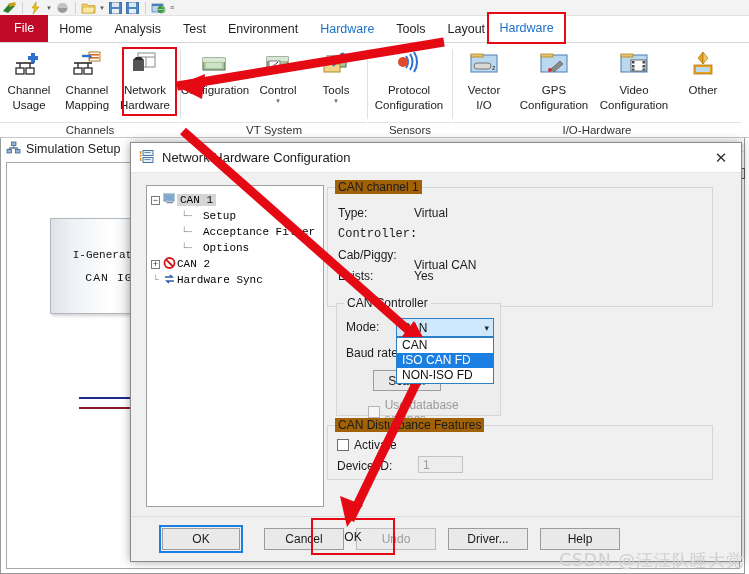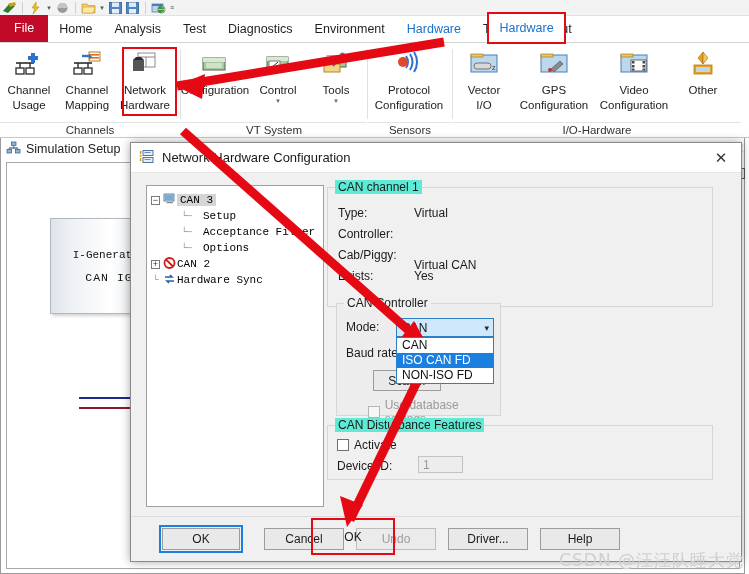--- a/index.html
+++ b/index.html
@@ -120,21 +120,21 @@
   .tdots { width:9px; margin-right:2px; color:#999; font-size:10px; text-align:center; flex:none;}
   .ticon { width:15px; flex:none; text-align:center; }
   .tsel { background:#d5d5d5; padding:0 3px; }
   .tindent { width:30px; flex:none; }
   .tbranch { width:22px; flex:none; color:#999; font-size:10px; letter-spacing:-1px; }
 
   .gbox {
     position:absolute; border:1px solid #d6d6d6; background:transparent;
   }
   .gbox > .glabel {
-    position:absolute; top:-8px; left:7px; background:#5eead4;
+    position:absolute; top:-8px; left:7px; background:#a16207;
     padding:0 3px; font-size:12px; color:#1b1b1b; white-space:nowrap;
   }
   .kv { position:absolute; font-size:12px; color:#1b1b1b; white-space:nowrap; }
 
   .combo {
     position:absolute; width:98px; height:19px; background:#cfe8fb;
     border:1px solid #2b7fc4; display:flex; align-items:center;
     padding-left:5px; font-size:12px; color:#111;
   }
   .combo .arw { margin-left:auto; margin-right:4px; font-size:9px; color:#2b2b2b; }
@@ -233,21 +233,20 @@
         </svg>
     </span>
     <span class="qat-caret">≡</span>
   </div>
 
   <div class="tabs">
     <div class="tab file">File</div>
     <div class="tab">Home</div>
     <div class="tab">Analysis</div>
     <div class="tab">Test</div>
-    <div class="tab">Diagnostics</div>
     <div class="tab">Environment</div>
     <div class="tab active">Hardware</div>
     <div class="tab">Tools</div>
     <div class="tab">Layout</div>
   </div>
 
   <div class="ribbon">
 
     <div class="rgroup" style="width:180px">
       <div class="rgroup-items">
@@ -473,21 +472,21 @@
       <div class="tree">
         <div class="trow">
           <span class="tbox">−</span>
           <span class="ticon">
             <svg width="13" height="11" viewBox="0 0 13 11">
                 <rect x="1" y="1" width="10" height="7" fill="#cfe0f0" stroke="#3a6a9a" stroke-width=".8"></rect>
                 <rect x="2" y="2" width="8" height="5" fill="#7fa8cf"></rect>
                 <path d="M4 9h6v1.2H3z" fill="#8a8a8a"></path>
               </svg>
           </span>
-          <span class="tsel">CAN 3</span>
+          <span class="tsel">CAN 1</span>
         </div>
         <div class="trow">
           <span class="tindent"></span>
           <span class="tbranch">└─</span>
           <span>Setup</span>
         </div>
         <div class="trow">
           <span class="tindent"></span>
           <span class="tbranch">└─</span>
           <span>Acceptance Filter</span>
@@ -515,21 +514,21 @@
               </svg>
           </span>
           <span>Hardware Sync</span>
         </div>
       </div>
 
       <div class="gbox" style="left:196px; top:14px; width:386px; height:120px;">
         <span class="glabel">CAN channel 1</span>
         <span class="kv" style="left:10px; top:18px;">Type:</span>
         <span class="kv" style="left:86px; top:18px;">Virtual</span>
-        <span class="kv" style="left:10px; top:39px;">Controller:</span>
+        <span class="kv" style="left:10px; top:39px;font-family:Liberation Mono, monospace;">Controller:</span>
         <span class="kv" style="left:86px; top:39px;"></span>
         <span class="kv" style="left:10px; top:60px;">Cab/Piggy:</span>
         <span class="kv" style="left:86px; top:70px;">Virtual CAN</span>
         <span class="kv" style="left:10px; top:81px;">Exists:</span>
         <span class="kv" style="left:86px; top:81px;">Yes</span>
       </div>
 
       <div class="gbox" style="left:205px; top:130px; width:165px; height:113px; background:#ededed;">
         <span class="glabel" style="background:#f0f0f0;">CAN Controller</span>
         <span class="kv" style="left:9px; top:16px;">Mode:</span>

